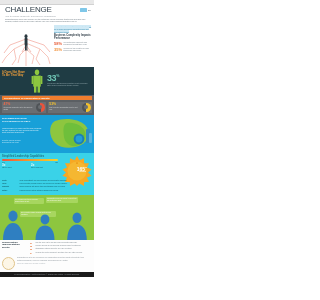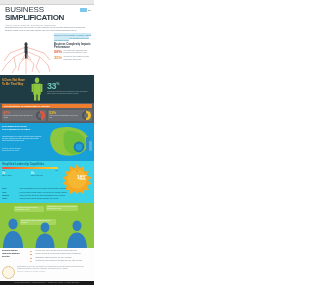--- a/index.html
+++ b/index.html
@@ -103,22 +103,21 @@
 <div class="page">
 
   <div class="topbar"></div>
 
   <div class="header">
     <div class="brandmark">
       <span class="bm-box"></span>
       <span class="bm-txt">EY</span>
     </div>
     <div class="h1">
-      <span>BUSINESS</span>
-      <b>SIMPLIFICATION</b>
+      <span>CHALLENGE</span>
     </div>
     <div class="subt">How to reduce complexity and improve performance</div>
     <div class="tiny intro">Organizations have grown more complex over the past decade. Layers of process, structure and governance slow decisions, frustrate employees and erode customer value. The evidence shows simplification pays off.</div>
   </div>
 
   <div class="maze-wrap">
     <svg class="maze" viewBox="0 0 52 42">
       <g stroke="#f2a79a" stroke-width=".7" fill="none" opacity=".95">
         <path d="M26 12 L26 30 M26 18 L14 24 M26 18 L40 24 M14 24 L6 32 M14 24 L16 34 M40 24 L48 32 M40 24 L36 34 M26 24 L20 30 M26 24 L34 31"></path>
         <path d="M6 32 L2 38 M16 34 L12 40 M48 32 L50 39 M36 34 L40 40 M20 30 L18 38 M34 31 L32 39 M26 30 L26 41"></path>

